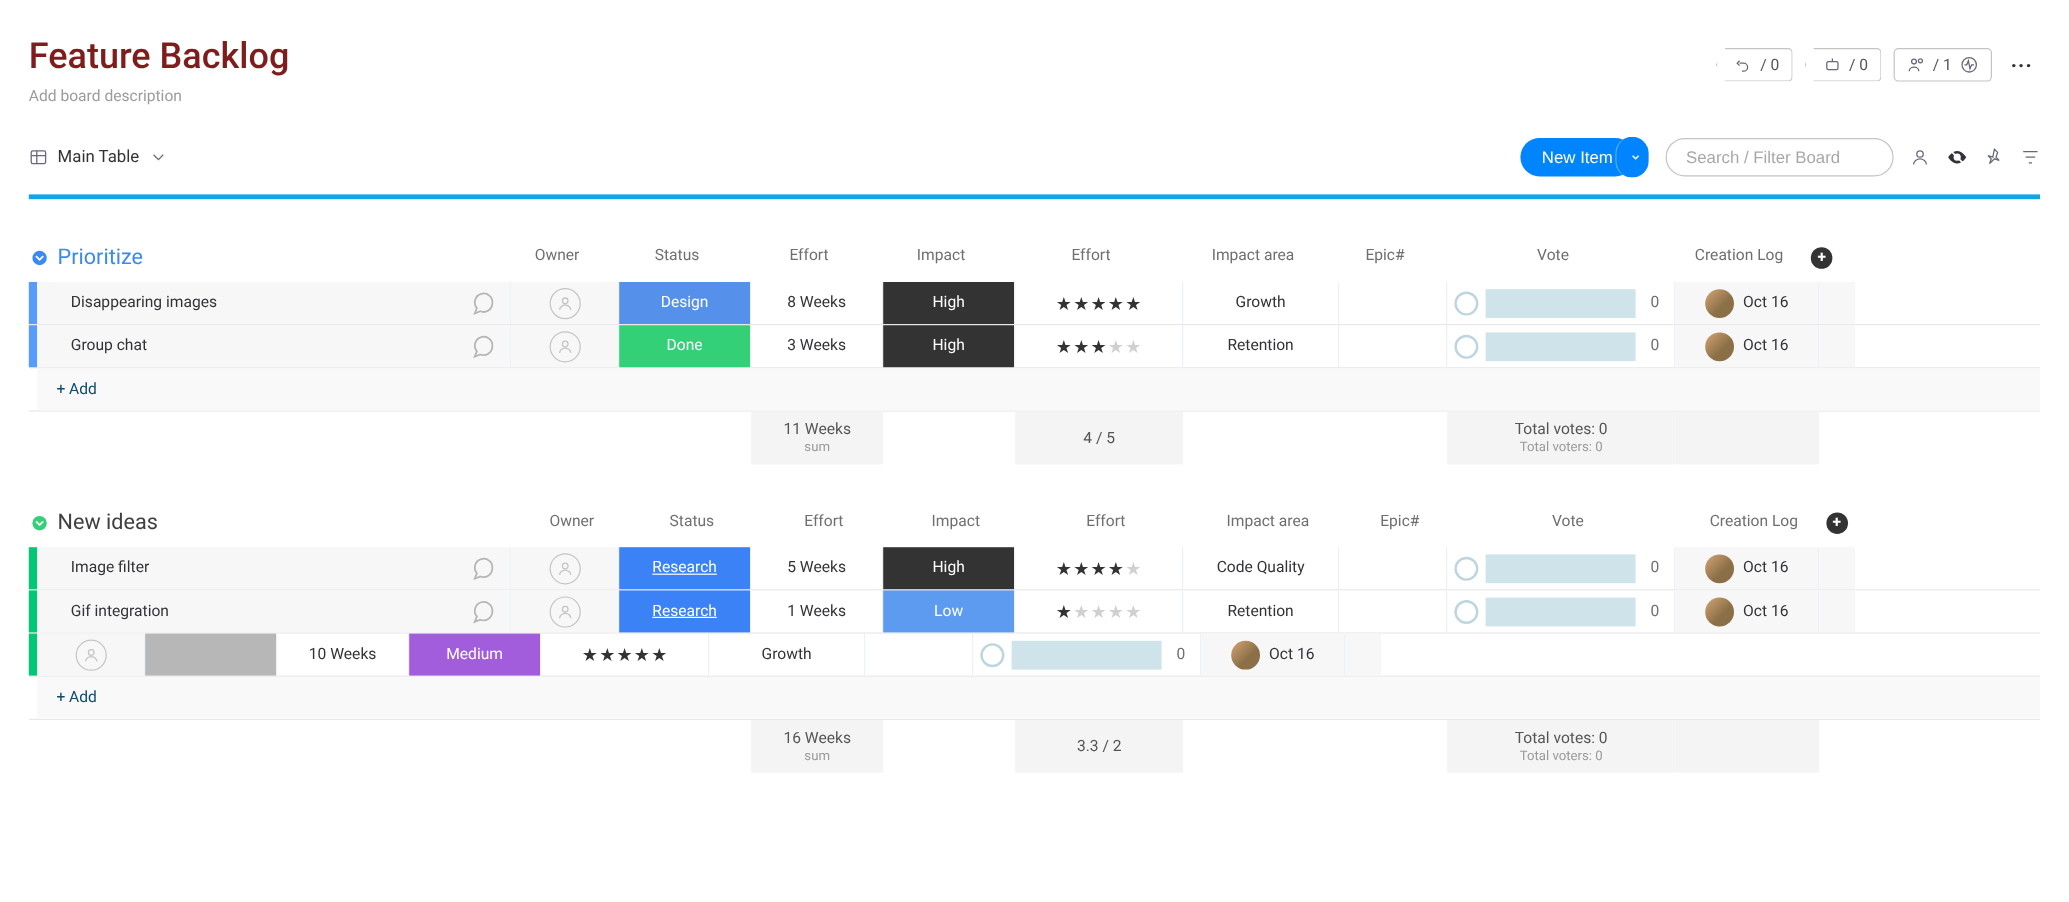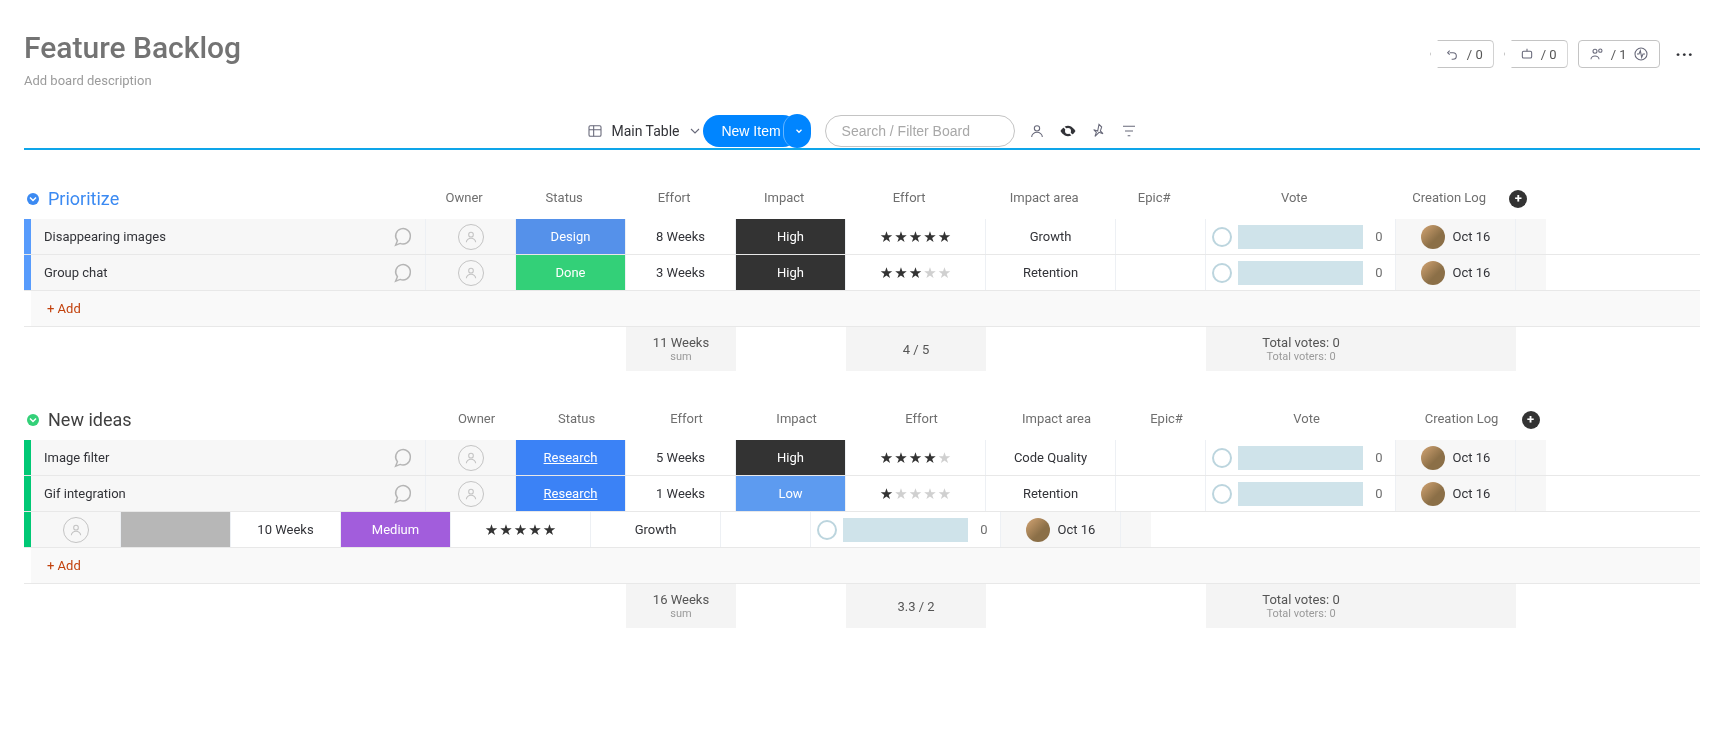--- a/index.html
+++ b/index.html
@@ -4,41 +4,41 @@
 <style>
   * { box-sizing: border-box; margin: 0; padding: 0; }
   body {
     font-family: -apple-system, BlinkMacSystemFont, "Segoe UI", Roboto, Arial, sans-serif;
     background: #fff;
     color: #323338;
     font-size: 14px;
     padding: 30px 24px 0 24px;
   }
   .header-row { display: flex; justify-content: space-between; align-items: flex-start; }
-  .title { font-size: 30px; font-weight: 500; color: #737373; }
+  .title { font-size: 30px; font-weight: 500; color: #7f1d1d; }
   .subtitle { font-size: 13px; color: #9b9b9b; margin-top: 8px; cursor: text; }
   .header-actions { display: flex; gap: 10px; align-items: center; margin-top: 10px; }
   .chip {
     border: 1px solid #c4c4c4; border-radius: 4px;
     padding: 5px 10px; display: flex; align-items: center; gap: 6px;
     font-size: 13px; color: #555; cursor: pointer;
     clip-path: polygon(0 50%, 8px 0, 100% 0, 100% 100%, 8px 100%);
     padding-left: 14px; background: #fff;
   }
   .rect-chip {
     border: 1px solid #c4c4c4; border-radius: 4px;
     padding: 5px 10px; display: flex; align-items: center; gap: 6px;
     font-size: 13px; color: #555; cursor: pointer;
   }
   .ellipsis { font-weight: 900; font-size: 16px; padding: 4px 6px; cursor: pointer; letter-spacing: 1px; }
   .icon-sm { width: 16px; height: 16px; stroke: #676879; fill: none; stroke-width: 1.6; }
 
   .toolbar {
-    display: flex; align-items: center; justify-content: center;
-    margin-top: 26px; border-bottom: 2px solid #0ea5e9;
+    display: flex; align-items: center; justify-content: space-between;
+    margin-top: 26px; padding-bottom: 14px; border-bottom: 4px solid #0ea5e9;
   }
   .view-switch { display: flex; align-items: center; gap: 8px; color: #323338; font-size: 14px; cursor: pointer; }
   .toolbar-right { display: flex; align-items: center; gap: 14px; }
   .btn-primary {
     background: #0085ff; color: #fff; border: none; border-radius: 30px;
     padding: 8px 18px; font-size: 14px; cursor: pointer; display: flex; align-items: center;
   }
   .btn-caret {
     background: #0085ff; color: #fff; border: none; width: 28px; height: 34px;
     border-radius: 30px; margin-left: -16px; display: flex; align-items: center; justify-content: center;
@@ -72,21 +72,21 @@
   .table-body { margin-top: 10px; }
   .row {
     display: flex; align-items: stretch; height: 36px;
     border-bottom: 1px solid #e8e8e8;
   }
   .row .cell {
     display: flex; align-items: center; justify-content: center;
     border-right: 1px solid #edf0f4; font-size: 13px; color: #323338;
   }
   .row .cell.name {
-    justify-content: space-between; padding: 0 12px 0 13px;
+    justify-content: space-between; padding: 0 12px 0 28px;
     background: #f7f7f7; text-align: left;
   }
   .color-bar { width: 7px; flex-shrink: 0; }
   .cb-blue { background: #579bfc; }
   .cb-green { background: #00c875; }
   .cb-blue-light { background: #a0c7ff; }
   .cb-green-light { background: #8ee2b9; }
 
   .speech { width: 22px; height: 22px; stroke: #b5b5b5; fill: none; stroke-width: 1.6; cursor: pointer; }
   .owner-cell { background: #f7f7f7; }
@@ -116,21 +116,21 @@
   .avatar {
     width: 24px; height: 24px; border-radius: 50%;
     background: linear-gradient(135deg,#d4a574 0%, #8b6f47 60%);
     flex-shrink: 0;
   }
   .log-cell { display: flex; align-items: center; gap: 8px; justify-content: center; background: #f7f7f7; }
   .add-row {
     display: flex; align-items: center; height: 36px;
     border-bottom: 1px solid #e8e8e8;
   }
-  .add-text { color: #c2410c; padding-left: 16px; cursor: text; font-size: 13px; flex: 1; background: #f9f9f9; height: 100%; display: flex; align-items: center; }
+  .add-text { color: #0c4a6e; padding-left: 16px; cursor: text; font-size: 13px; flex: 1; background: #f9f9f9; height: 100%; display: flex; align-items: center; }
   .summary-row { display: flex; height: 44px; }
   .summary-cell {
     display: flex; flex-direction: column; align-items: center; justify-content: center;
     background: #f4f4f4; font-size: 13px; color: #555;
   }
   .summary-sub { font-size: 11px; color: #9a9a9a; }
   .plus-circle {
     width: 18px; height: 18px; border-radius: 50%; background: #333; color: #fff;
     display: flex; align-items: center; justify-content: center; font-size: 13px; font-weight: bold; cursor: pointer;
   }

